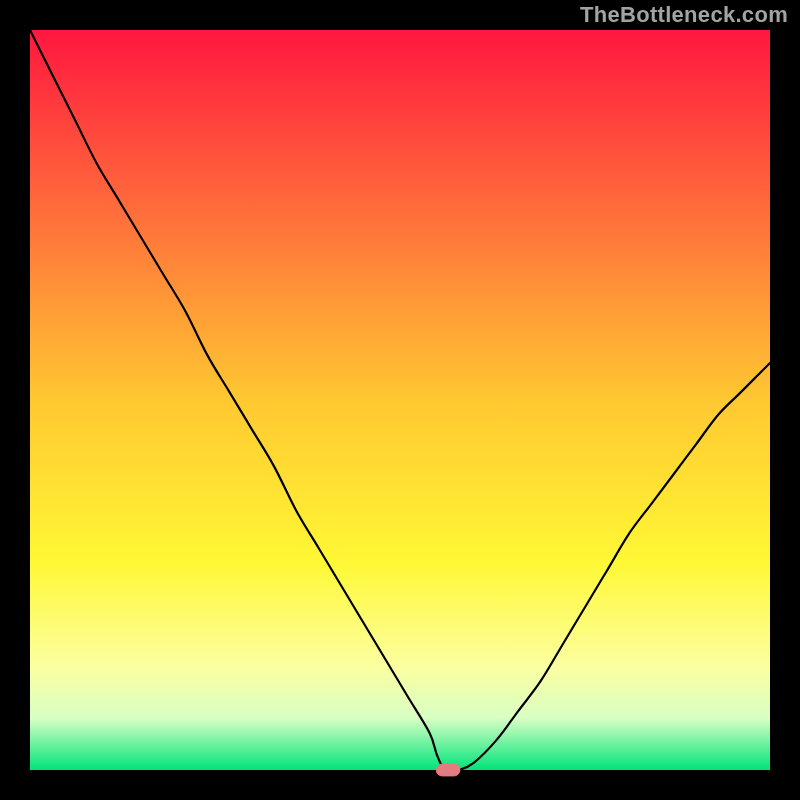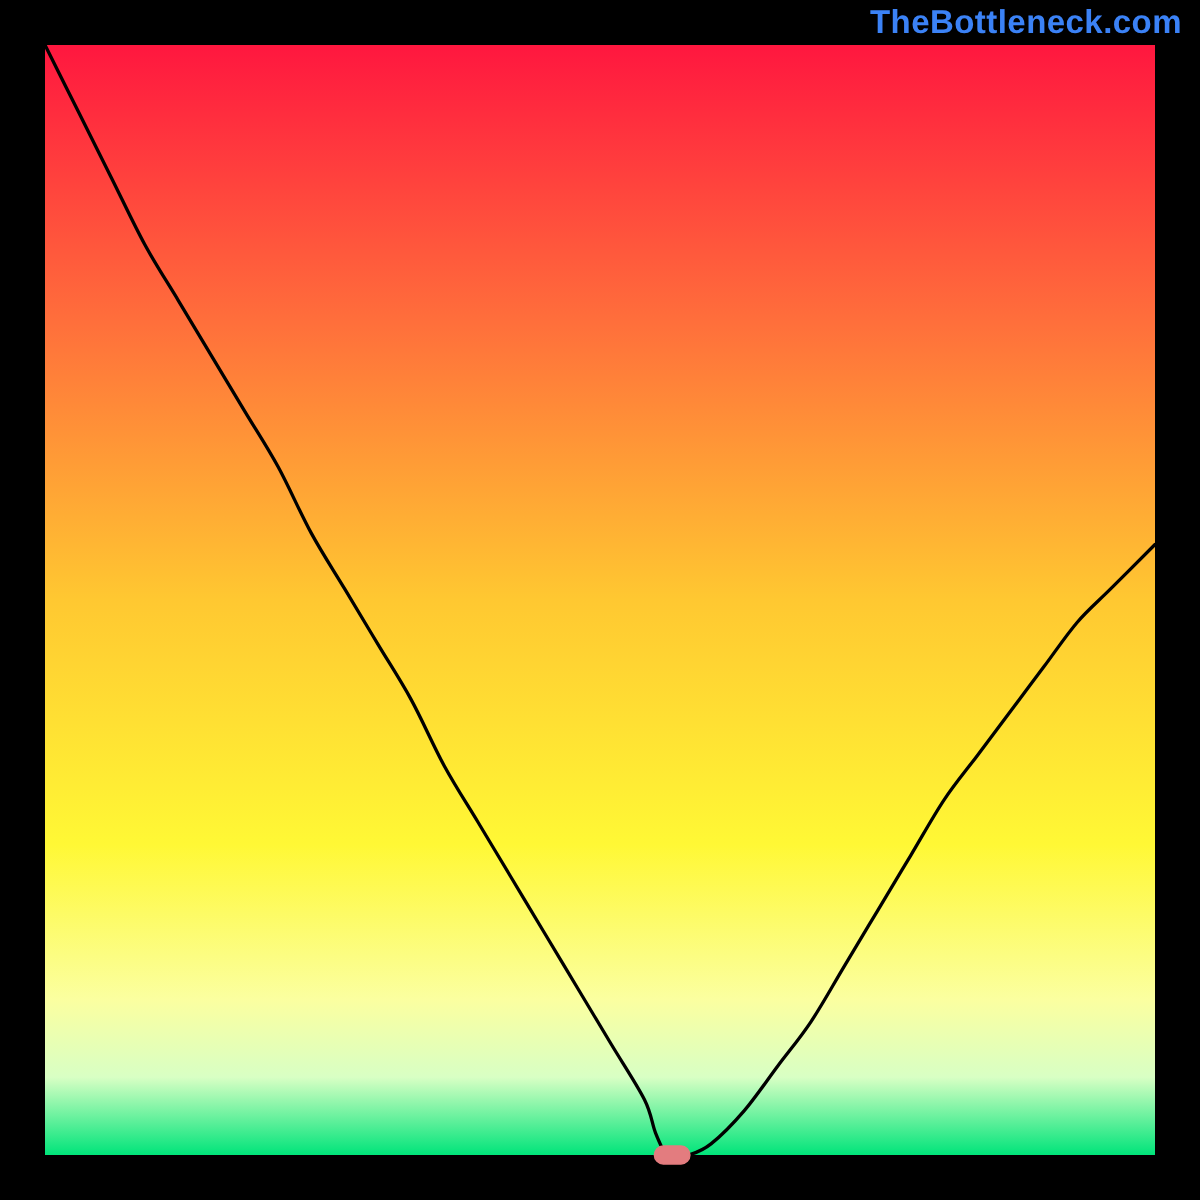--- a/index.html
+++ b/index.html
@@ -41,21 +41,21 @@
   }
   .marker {
     fill: #e37c7f;
     stroke: #e37c7f;
     stroke-width: 1;
   }
 </style>
 </head>
 <body>
 <div class="frame">
-  <div class="watermark" style="color: #3b82f6;">TheBottleneck.com</div>
+  <div class="watermark" style="color: #a3a3a3;">TheBottleneck.com</div>
   <svg class="plot" width="800" height="800" viewBox="0 0 800 800">
     <defs>
       <linearGradient id="bg-grad" x1="0" y1="0" x2="0" y2="1">
         <stop id="g0" offset="0%" stop-color="#ff173f"></stop>
         <stop id="g1" offset="25%" stop-color="#ff6f3b"></stop>
         <stop id="g2" offset="50%" stop-color="#ffc831"></stop>
         <stop id="g3" offset="72%" stop-color="#fff835"></stop>
         <stop id="g4" offset="86%" stop-color="#fbffa0"></stop>
         <stop id="g5" offset="93%" stop-color="#d8ffc4"></stop>
         <stop id="g6" offset="100%" stop-color="#00e47a"></stop>

